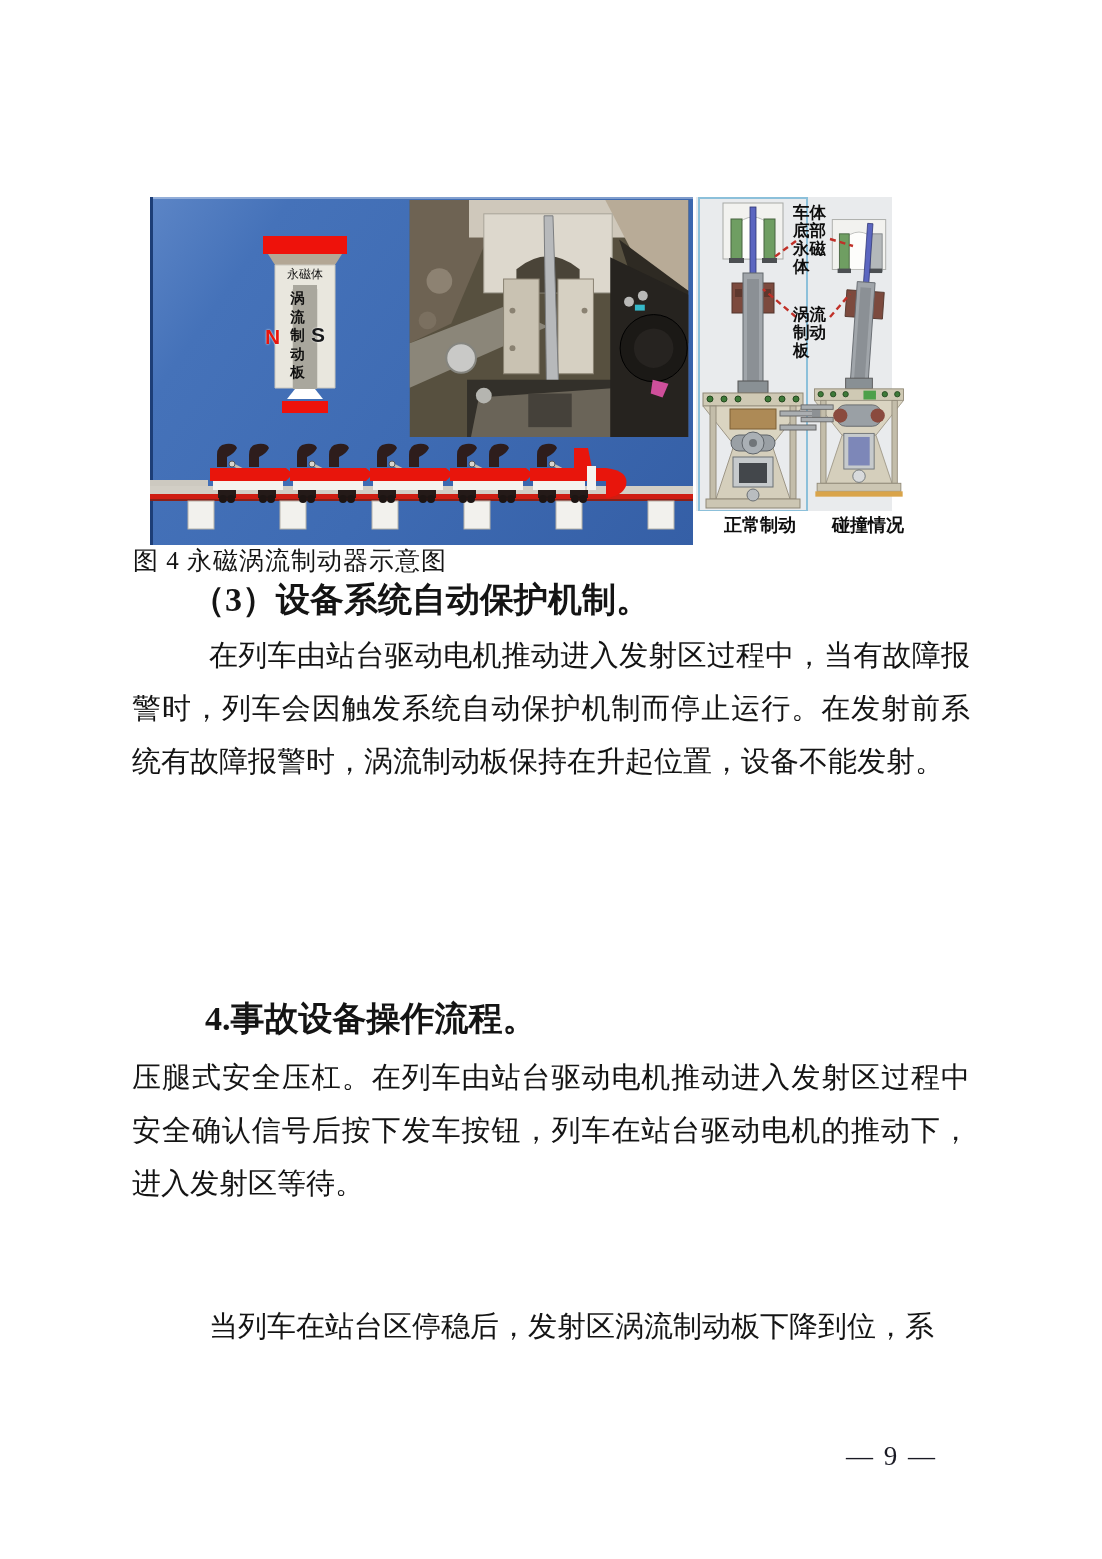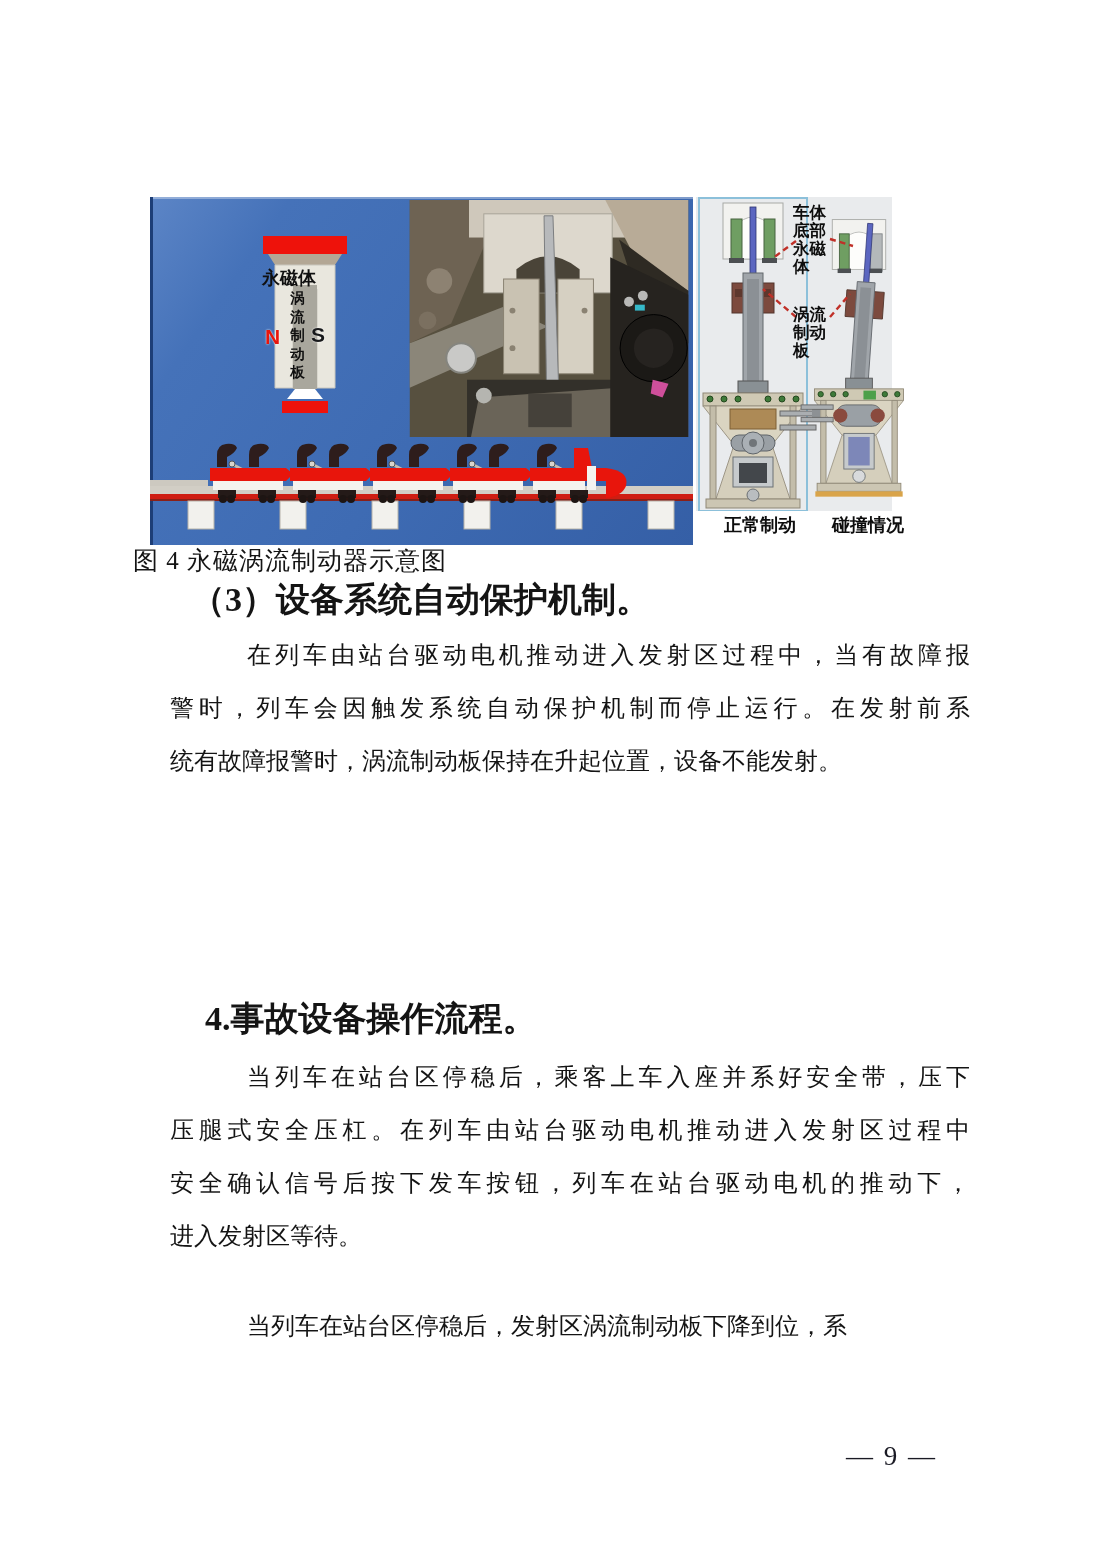--- a/index.html
+++ b/index.html
@@ -9,21 +9,21 @@
   }
   
   .figure{position:absolute;left:150px;top:197px;width:758px;height:348px;display:flex;}
   .panelA{position:relative;width:543px;height:348px;flex:0 0 auto;margin-right:3px;
     background:linear-gradient(125deg,#5c85c6 0%,#4572b9 18%,#3e6bb3 55%,#355fa6 100%);
     box-shadow:inset 3px 0 0 #1d3e77, inset 0 2px 0 rgba(255,255,255,.35);}
   .panelB{position:relative;width:196px;height:348px;flex:0 0 auto;background:#e9ebed;}
   .photo{position:absolute;left:258px;top:3px;width:282px;height:237px;}
   .magnet-svg{position:absolute;left:105px;top:36px;width:100px;height:180px;}
   .figlabel{position:absolute;color:#101010;}
-  .lbl-magnet{left:112px;top:69px;width:86px;text-align:left;font-size:18px;font-weight:bold;
+  .lbl-magnet{left:112px;top:69px;width:86px;text-align:center;font-size:12px;font-weight:normal;
     font-family:"Liberation Sans","DejaVu Sans",sans-serif;}
   .lbl-plate-v{left:139px;top:92px;width:17px;font-size:14.5px;line-height:18.5px;font-weight:bold;
     word-break:break-all;text-align:center;font-family:"Liberation Sans","DejaVu Sans",sans-serif;}
   .lbl-N{left:115px;top:128px;font-size:21px;font-weight:bold;color:#e8150c;
     font-family:"Liberation Sans","DejaVu Sans",sans-serif;text-shadow:0 0 2px #fff;}
   .lbl-S{left:161px;top:126px;font-size:21px;font-weight:bold;color:#17181a;
     font-family:"Liberation Sans","DejaVu Sans",sans-serif;text-shadow:0 0 2px #fff;}
   .train-svg{position:absolute;left:0;top:243px;width:543px;height:105px;}
   .bluebox{position:absolute;left:2px;top:0;width:110px;height:315px;border:2px solid #8cc0da;box-sizing:border-box;}
   .render-svg{position:absolute;top:2px;overflow:visible;}
@@ -39,21 +39,21 @@
     font-family:Liberation Serif, serif;}
   .cap-left{left:14px;width:100px;}
   .cap-right{left:126px;width:92px;}
   
   .figcaption{position:absolute;left:133px;top:544px;width:808px;height:32px;
     font-size:25px;letter-spacing:1px;}
   .h3{position:absolute;left:133px;top:577px;width:838px;font-size:34px;font-weight:bold;padding-left:58px;box-sizing:border-box;}
   .h4{position:absolute;left:133px;top:996px;width:838px;font-size:34px;font-weight:bold;padding-left:72px;box-sizing:border-box;}
   .para{position:absolute;left:132px;width:838px;}
   .p1{top:629px;} .p2{top:784px;} .p3{top:1051px;} .p4{top:1300px;}
-  .ln{height:53px;line-height:53px;font-size:24px;white-space:nowrap;margin-left:38px;}
+  .ln{height:53px;line-height:53px;font-size:29px;white-space:nowrap;}
   .fill{text-align:justify;text-align-last:justify;white-space:normal;}
   .ind{padding-left:77px;}
   .last{text-align:left;text-align-last:left;}
   .pagenum{position:absolute;top:1441px;right:165px;font-size:27px;letter-spacing:2px;color:#1a1a24;}
 </style>
 </head>
 <body>
 
 <div class="page">
 
@@ -315,21 +315,20 @@
   <div class="para p1">
     <div class="ln fill ind">在列车由站台驱动电机推动进入发射区过程中，当有故障报</div>
     <div class="ln fill">警时，列车会因触发系统自动保护机制而停止运行。在发射前系</div>
     <div class="ln fill last">统有故障报警时，涡流制动板保持在升起位置，设备不能发射。</div>
   </div>
 
 
   <div class="h4">4.事故设备操作流程。</div>
 
   <div class="para p3">
-    <div class="ln fill ind">当列车在站台区停稳后，乘客上车入座并系好安全带，压下</div>
     <div class="ln fill">压腿式安全压杠。在列车由站台驱动电机推动进入发射区过程中</div>
     <div class="ln fill">安全确认信号后按下发车按钮，列车在站台驱动电机的推动下，</div>
     <div class="ln fill last">进入发射区等待。</div>
   </div>
 
   <div class="para p4">
     <div class="ln fill ind last">当列车在站台区停稳后，发射区涡流制动板下降到位，系</div>
   </div>
 
   <div class="pagenum">— 9 —</div>

